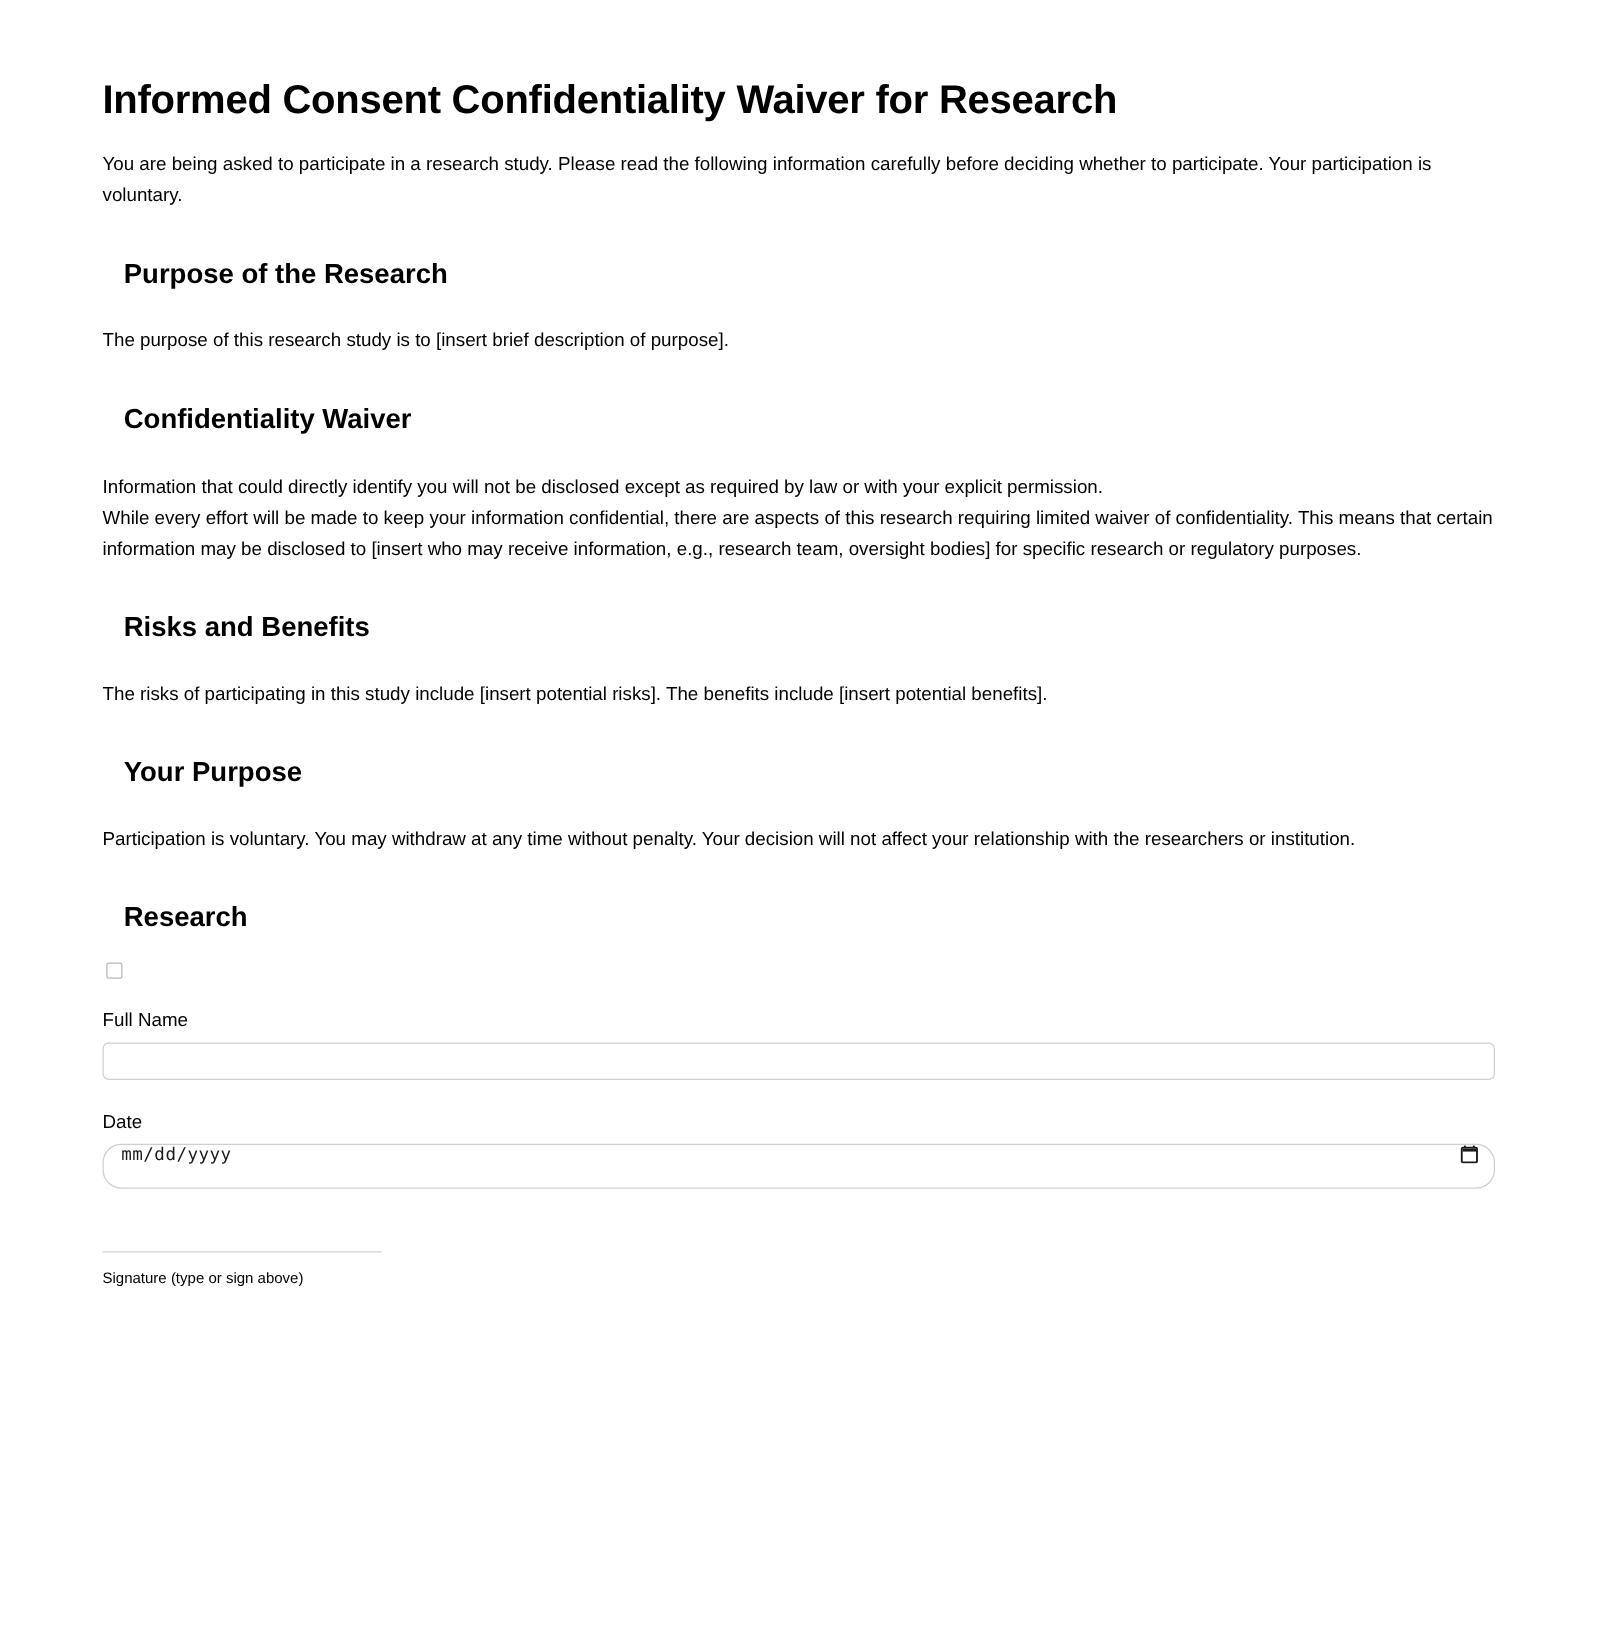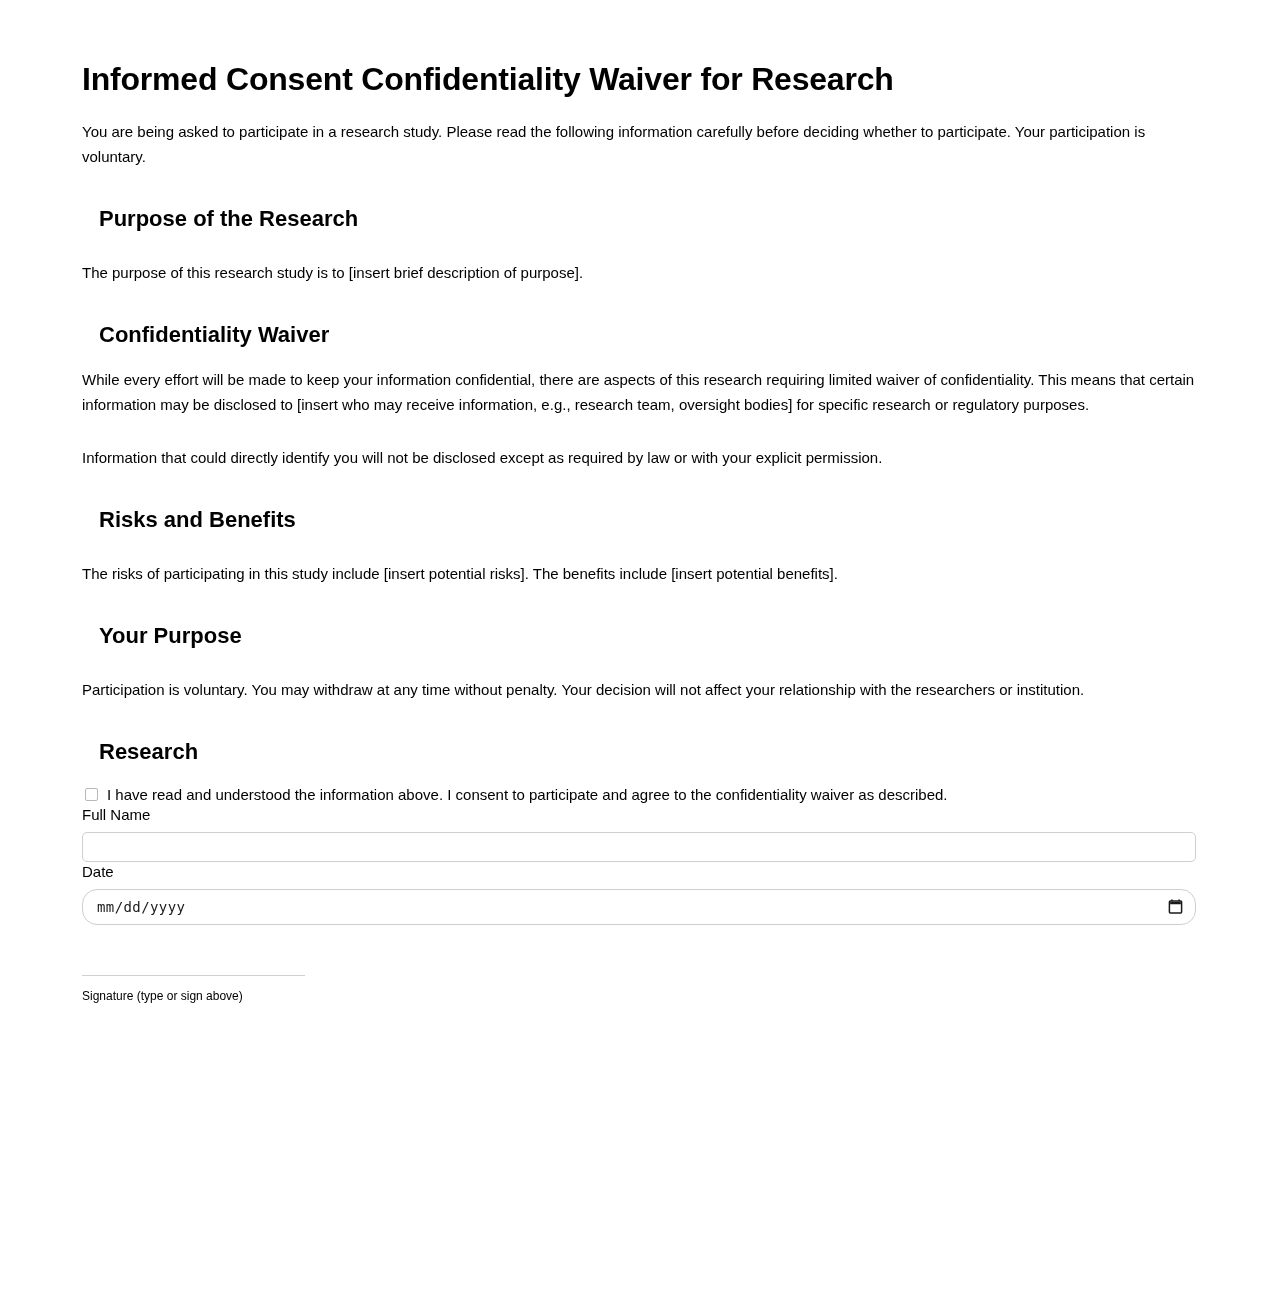--- a/index.html
+++ b/index.html
@@ -62,20 +62,21 @@
     background: #ffffff;
     margin: 4px 9px 0 0;
     box-sizing: border-box;
     display: inline-block;
   }
   .consent-label {
     font-size: 15px;
     line-height: 21px;
   }
   .field-block {
+    margin-top: 24px;
   }
   .field-label {
     display: block;
     font-size: 15px;
     line-height: 20px;
     margin-bottom: 7px;
   }
   .text-input {
     width: 1114px;
     height: 30px;
@@ -90,21 +91,20 @@
     outline: none;
   }
   .date-input {
     width: 1114px;
     height: 36px;
     box-sizing: border-box;
     border: 1px solid #cfcfcf;
     border-radius: 15px;
     background: #ffffff;
     display: flex;
-    align-items: center;
     justify-content: space-between;
     padding: 0 12px 0 14px;
   }
   .date-placeholder {
     font-family: "DejaVu Sans Mono", monospace;
     font-size: 14px;
     letter-spacing: 0.4px;
     color: #1a1a1a;
   }
   .calendar-icon {
@@ -133,34 +133,33 @@
   <div class="content">
 
     <h1 class="doc-title">Informed Consent Confidentiality Waiver for Research</h1>
 
     <p class="body-text intro">You are being asked to participate in a research study. Please read the following information carefully before deciding whether to participate. Your participation is voluntary.</p>
 
     <h2 class="section-title">Purpose of the Research</h2>
     <p class="body-text tight">The purpose of this research study is to [insert brief description of purpose].</p>
 
     <h2 class="section-title">Confidentiality Waiver</h2>
+    <p class="body-text tight">Information that could directly identify you will not be disclosed except as required by law or with your explicit permission.</p>
     <p class="body-text">While every effort will be made to keep your information confidential, there are aspects of this research requiring limited waiver of confidentiality. This means that certain information may be disclosed to [insert who may receive information, e.g., research team, oversight bodies] for specific research or regulatory purposes.</p>
-    <p class="body-text tight">Information that could directly identify you will not be disclosed except as required by law or with your explicit permission.</p>
 
     <h2 class="section-title">Risks and Benefits</h2>
     <p class="body-text tight">The risks of participating in this study include [insert potential risks]. The benefits include [insert potential benefits].</p>
 
     <h2 class="section-title">Your Purpose</h2>
     <p class="body-text tight">Participation is voluntary. You may withdraw at any time without penalty. Your decision will not affect your relationship with the researchers or institution.</p>
 
     <h2 class="section-title">Research</h2>
 
     <div class="consent-row">
       <span class="checkbox"></span>
-      <span class="consent-label">I have read and understood the information above. I consent to participate and agree to the confidentiality waiver as described.</span>
     </div>
 
     <div class="field-block">
       <span class="field-label">Full Name</span>
       <input class="text-input" type="text" placeholder="" style="">
     </div>
 
     <div class="field-block">
       <span class="field-label">Date</span>
       <div class="date-input">

